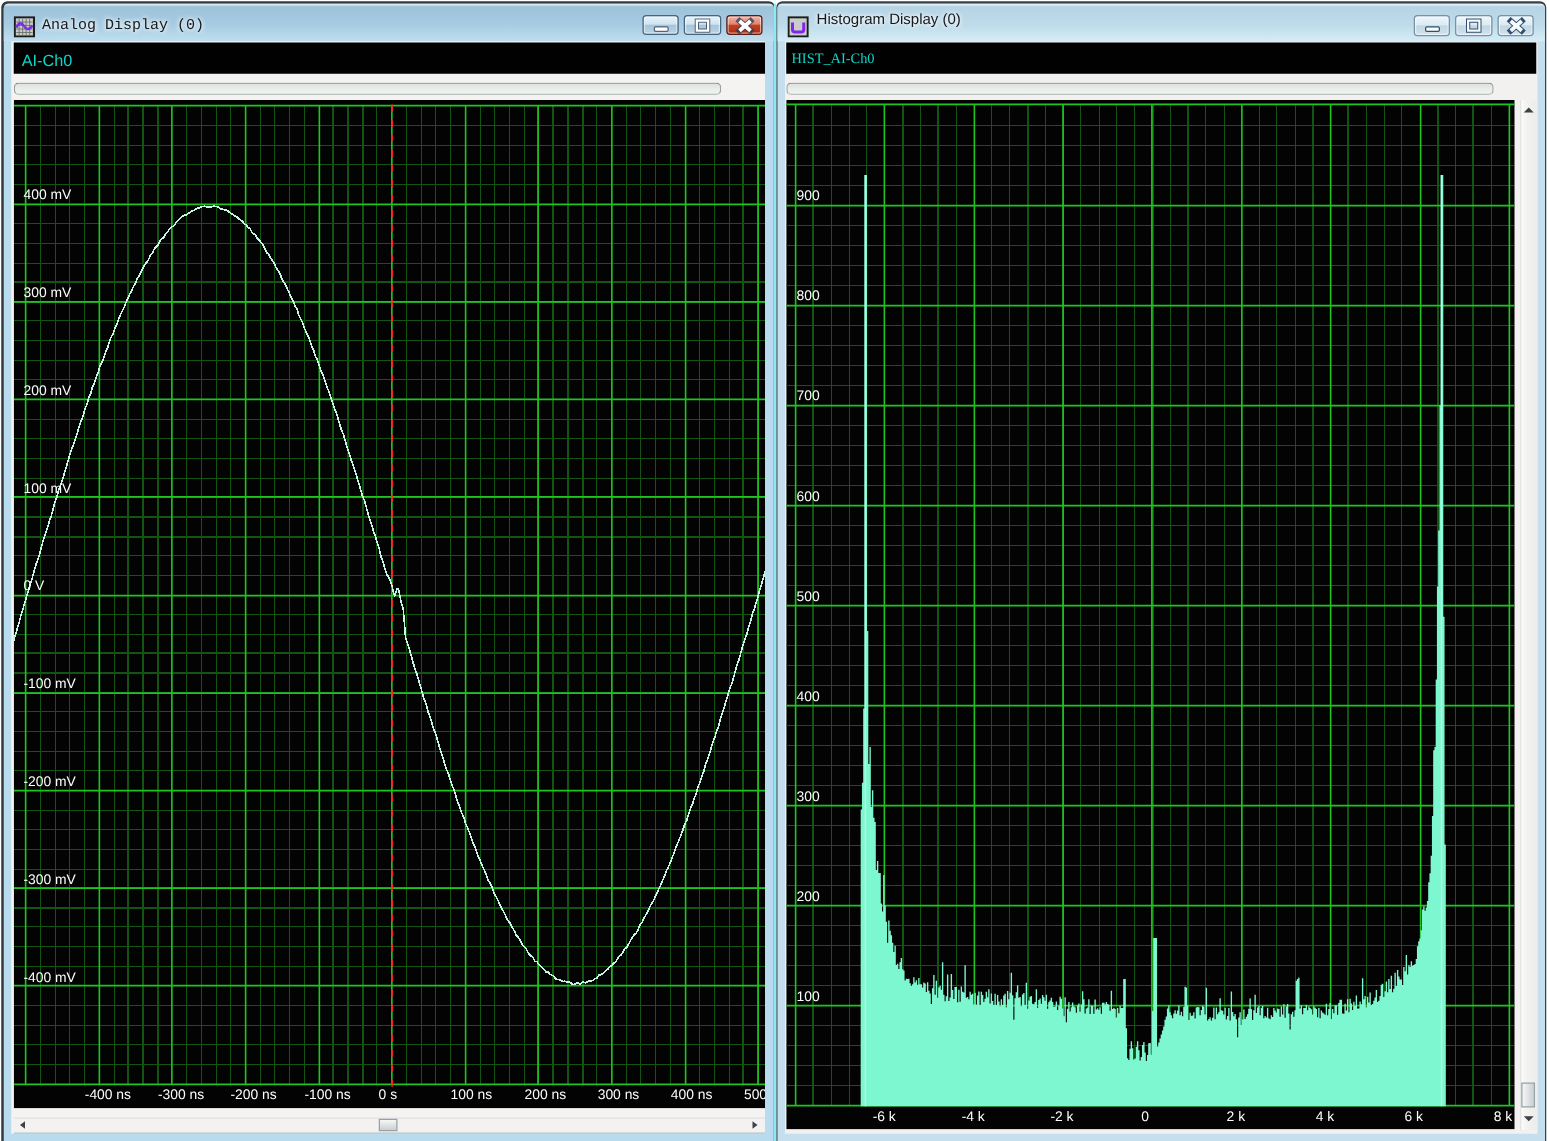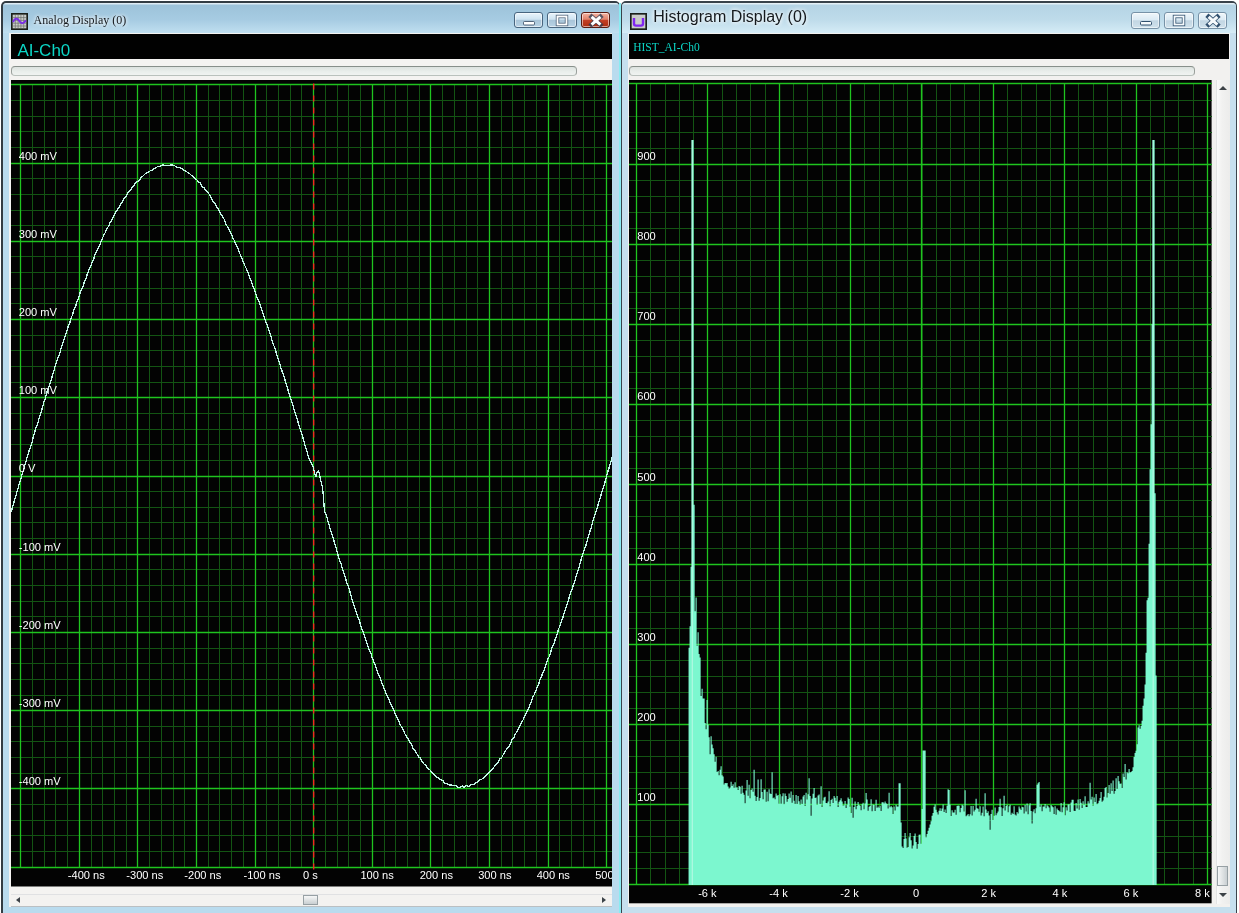--- a/index.html
+++ b/index.html
@@ -5,21 +5,21 @@
 </style></head>
 <body>
 <div style="position:absolute;left:620.5px;top:1.1px;width:616.9px;height:912px;background:#39434b;border-radius:5px 5px 0 0"></div>
 <div style="position:absolute;left:621.9px;top:2.9px;width:613.8px;height:910.1px;background:#c6dfee;border-radius:3.5px 3.5px 0 0"></div>
 <div style="position:absolute;left:621.9px;top:2.9px;width:613.8px;height:30px;background:linear-gradient(180deg,#f2f8fb 0%,#b5d4e5 8%,#bedbea 55%,#d5ecf6 100%);border-radius:3.5px 3.5px 0 0"></div>
 <div style="position:absolute;left:628.3px;top:32.6px;width:601.9px;height:874.2px;background:#f2f1ef"></div>
 <svg width="17" height="17" viewBox="0 0 17 17" style="position:absolute;left:630px;top:12.6px">
     <rect x="0.8" y="0.8" width="15.4" height="15.4" fill="#c9ccc9" stroke="#1a1f1a" stroke-width="1.7"></rect>
     <path d="M4 5 V10.5 Q4 12.6 6 12.6 L11 12.6 Q13 12.6 13 10.5 V5" fill="none" stroke="#8026f0" stroke-width="2.4"></path>
   </svg>
-<div style="position:absolute;left:653.3px;top:8px;font-family:'Liberation Sans';font-size:16px;color:#15191d;text-shadow:0 0 4px #fff,0 0 4px #fff">Histogram Display (0)</div>
+<div style="position:absolute;left:653.3px;top:8px;font-family:'Liberation Sans';font-size:12px;color:#15191d;text-shadow:0 0 4px #fff,0 0 4px #fff">Histogram Display (0)</div>
 <div style="position:absolute;left:1130.8px;top:12.2px;width:29.6px;height:16.4px;background:linear-gradient(180deg,#eff6fa 0%,#dcebf4 45%,#c2d6e3 52%,#d0e2ec 100%);border:1px solid #7792a7;border-radius:3px;box-sizing:border-box;box-shadow:inset 0 0 0 1px rgba(255,255,255,.55)">
     <svg width="28" height="15" viewBox="0 0 28 15" style="position:absolute;left:0;top:0">
       <rect x="8.5" y="8.5" width="11" height="3.5" rx="1" fill="#f6fafc" stroke="#31506e" stroke-width="1"></rect>
     </svg>
   </div>
 <div style="position:absolute;left:1164.3px;top:12.2px;width:29.6px;height:16.4px;background:linear-gradient(180deg,#eff6fa 0%,#dcebf4 45%,#c2d6e3 52%,#d0e2ec 100%);border:1px solid #7792a7;border-radius:3px;box-sizing:border-box;box-shadow:inset 0 0 0 1px rgba(255,255,255,.55)">
     <svg width="28" height="15" viewBox="0 0 28 15" style="position:absolute;left:0;top:0">
       <rect x="9.5" y="3.5" width="9" height="8" fill="none" stroke="#31506e" stroke-width="3.4"></rect>
       <rect x="9.5" y="3.5" width="9" height="8" fill="none" stroke="#f6fafc" stroke-width="1.8"></rect>
     </svg>
@@ -66,40 +66,40 @@
 <div style="position:absolute;left:1.3px;top:1.1px;width:619.2px;height:912px;background:#333c43;border-radius:5px 5px 0 0"></div>
 <div style="position:absolute;left:2.8px;top:2.9px;width:616.3px;height:910.1px;background:#b9dbee;border-radius:3.5px 3.5px 0 0"></div>
 <div style="position:absolute;left:2.8px;top:2.9px;width:616.3px;height:30px;background:linear-gradient(180deg,#f0f7fb 0%,#9dc3da 8%,#a6cbe2 55%,#c0dff0 100%);border-radius:3.5px 3.5px 0 0"></div>
 <div style="position:absolute;left:619px;top:3px;width:1.5px;height:910px;background:#8aecf2"></div>
 <div style="position:absolute;left:9.3px;top:32.6px;width:603.1px;height:874.2px;background:#f4f3f1"></div>
 <svg width="17" height="17" viewBox="0 0 17 17" style="position:absolute;left:10.6px;top:12.5px">
     <rect x="0.8" y="0.8" width="15.4" height="15.4" fill="#c9ccc9" stroke="#1a1f1a" stroke-width="1.7"></rect>
     <path d="M2 4.6H15M2 7.4H15M2 10.2H15M2 13H15M4.3 2V15M7.1 2V15M9.9 2V15M12.7 2V15" stroke="#6a706a" stroke-width="0.7"></path>
     <path d="M2 9.2 C3.6 5.2 6 4.6 8 7.6 C9.6 10.4 12 11.8 15 7.4" fill="none" stroke="#7a2ee8" stroke-width="2"></path>
   </svg>
-<div style="position:absolute;left:33.6px;top:13.4px;font-family:Liberation Serif, serif;font-size:12px;color:#15191d;text-shadow:0 0 4px #fff,0 0 4px #fff">Analog Display (0)</div>
+<div style="position:absolute;left:33.6px;top:13.4px;font-family:Liberation Mono, monospace;font-size:12px;color:#15191d;text-shadow:0 0 4px #fff,0 0 4px #fff">Analog Display (0)</div>
 <div style="position:absolute;left:513.6px;top:11.8px;width:29.6px;height:16.4px;background:linear-gradient(180deg,#e9f4fb 0%,#cfe4f2 45%,#a9c5d9 52%,#b9d3e5 100%);border:1px solid #48657f;border-radius:3px;box-sizing:border-box;box-shadow:inset 0 0 0 1px rgba(255,255,255,.55)">
     <svg width="28" height="15" viewBox="0 0 28 15" style="position:absolute;left:0;top:0">
       <rect x="8.5" y="8.5" width="11" height="3.5" rx="1" fill="#ffffff" stroke="rgba(40,60,85,0.75)" stroke-width="1"></rect>
     </svg>
   </div>
 <div style="position:absolute;left:547.1px;top:11.8px;width:29.6px;height:16.4px;background:linear-gradient(180deg,#e9f4fb 0%,#cfe4f2 45%,#a9c5d9 52%,#b9d3e5 100%);border:1px solid #48657f;border-radius:3px;box-sizing:border-box;box-shadow:inset 0 0 0 1px rgba(255,255,255,.55)">
     <svg width="28" height="15" viewBox="0 0 28 15" style="position:absolute;left:0;top:0">
       <rect x="9.5" y="3.5" width="9" height="8" fill="none" stroke="rgba(40,60,85,0.75)" stroke-width="3.4"></rect>
       <rect x="9.5" y="3.5" width="9" height="8" fill="none" stroke="#ffffff" stroke-width="1.8"></rect>
     </svg>
   </div>
 <div style="position:absolute;left:580.6px;top:11.8px;width:29.6px;height:16.4px;background:linear-gradient(180deg,#f5b3a2 0%,#e0836c 45%,#c23f26 52%,#ae2c0e 100%);border:1px solid #591a10;border-radius:3px;box-sizing:border-box;box-shadow:inset 0 0 0 1px rgba(255,255,255,.55)">
     <svg width="28" height="15" viewBox="0 0 28 15" style="position:absolute;left:0;top:0">
       <path d="M9.6 3.8 L18.4 11.6 M18.4 3.8 L9.6 11.6" fill="none" stroke="rgba(40,60,85,0.75)" stroke-width="4.6" stroke-linecap="square"></path>
       <path d="M9.6 3.8 L18.4 11.6 M18.4 3.8 L9.6 11.6" fill="none" stroke="#ffffff" stroke-width="3" stroke-linecap="butt"></path>
     </svg>
   </div>
 <div style="position:absolute;left:10.7px;top:34.2px;width:601.7px;height:24.4px;background:#010101"></div>
-<div style="position:absolute;left:17.4px;top:40.6px;font-family:'Liberation Sans';font-size:17px;color:#0cd6c6">AI-Ch0</div>
+<div style="position:absolute;left:17.4px;top:40.6px;font-family:'Liberation Sans';font-size:13px;color:#0cd6c6">AI-Ch0</div>
 <div style="position:absolute;left:10.5px;top:66.1px;width:566.6px;height:9.7px;box-sizing:border-box;border:1px solid #999f9b;border-top-color:#878f8a;border-bottom-color:#b9c1bc;border-radius:4px;background:linear-gradient(180deg,#dce2df 0%,#e9eeeb 55%,#f0f3f1 100%)"></div>
 <svg style="position:absolute;left:10.7px;top:80.3px" width="601.7" height="806.5" viewBox="0 0 601.7 806.5">
     <rect x="0" y="0" width="601.7" height="806.5" fill="#030303"></rect>
     <path d="M9.5 4.5V787.5M21.5 4.5V787.5M33.5 4.5V787.5M44.5 4.5V787.5M56.5 4.5V787.5M68.5 4.5V787.5M80.5 4.5V787.5M91.5 4.5V787.5M103.5 4.5V787.5M115.5 4.5V787.5M126.5 4.5V787.5M138.5 4.5V787.5M150.5 4.5V787.5M162.5 4.5V787.5M173.5 4.5V787.5M185.5 4.5V787.5M197.5 4.5V787.5M208.5 4.5V787.5M220.5 4.5V787.5M232.5 4.5V787.5M244.5 4.5V787.5M255.5 4.5V787.5M267.5 4.5V787.5M279.5 4.5V787.5M290.5 4.5V787.5M302.5 4.5V787.5M314.5 4.5V787.5M326.5 4.5V787.5M337.5 4.5V787.5M349.5 4.5V787.5M361.5 4.5V787.5M373.5 4.5V787.5M384.5 4.5V787.5M396.5 4.5V787.5M408.5 4.5V787.5M419.5 4.5V787.5M431.5 4.5V787.5M443.5 4.5V787.5M455.5 4.5V787.5M466.5 4.5V787.5M478.5 4.5V787.5M490.5 4.5V787.5M501.5 4.5V787.5M513.5 4.5V787.5M525.5 4.5V787.5M537.5 4.5V787.5M548.5 4.5V787.5M560.5 4.5V787.5M572.5 4.5V787.5M583.5 4.5V787.5M595.5 4.5V787.5M0 4.5H601.7M0 20.5H601.7M0 36.5H601.7M0 51.5H601.7M0 67.5H601.7M0 83.5H601.7M0 98.5H601.7M0 114.5H601.7M0 130.5H601.7M0 145.5H601.7M0 161.5H601.7M0 176.5H601.7M0 192.5H601.7M0 208.5H601.7M0 223.5H601.7M0 239.5H601.7M0 255.5H601.7M0 270.5H601.7M0 286.5H601.7M0 302.5H601.7M0 317.5H601.7M0 333.5H601.7M0 349.5H601.7M0 364.5H601.7M0 380.5H601.7M0 396.5H601.7M0 411.5H601.7M0 427.5H601.7M0 442.5H601.7M0 458.5H601.7M0 474.5H601.7M0 489.5H601.7M0 505.5H601.7M0 521.5H601.7M0 536.5H601.7M0 552.5H601.7M0 568.5H601.7M0 583.5H601.7M0 599.5H601.7M0 615.5H601.7M0 630.5H601.7M0 646.5H601.7M0 661.5H601.7M0 677.5H601.7M0 693.5H601.7M0 708.5H601.7M0 724.5H601.7M0 740.5H601.7M0 755.5H601.7M0 771.5H601.7M0 787.5H601.7" stroke="#135413" stroke-width="1" fill="none" shape-rendering="crispEdges"></path>
     <path d="M9.5 4.5V787.5M68.5 4.5V787.5M126.5 4.5V787.5M185.5 4.5V787.5M244.5 4.5V787.5M302.5 4.5V787.5M361.5 4.5V787.5M419.5 4.5V787.5M478.5 4.5V787.5M537.5 4.5V787.5M595.5 4.5V787.5M0 4.5H601.7M0 83.5H601.7M0 161.5H601.7M0 239.5H601.7M0 317.5H601.7M0 396.5H601.7M0 474.5H601.7M0 552.5H601.7M0 630.5H601.7M0 708.5H601.7M0 787.5H601.7" stroke="#1fc41f" stroke-width="1.3" fill="none"></path>
     <path d="M302.7 3.5V790.6" stroke="#ff2020" stroke-width="1.3" stroke-dasharray="6 6" fill="none"></path>
     <polyline points="0,432.25 1.5,427.38 3,422.05 4.5,417.25 6,411.33 7.5,406.61 9,401.76 10.5,396.49 12,391.59 13.5,386.62 15,381.67 16.5,375.85 18,371.04 19.5,367.11 21,362.29 22.5,356.19 24,351.07 25.5,346.32 27,342.47 28.5,336.81 30,332.81 31.5,327.09 33,321.57 34.5,317.81 36,311.88 37.5,308.04 39,303.76 40.5,298.57 42,293.94 43.5,288.56 45,283.26 46.5,278.88 48,275.32 49.5,270.61 51,265.68 52.5,260.51 54,256.49 55.5,252.6 57,246.98 58.5,243.94 60,238.19 61.5,234.98 63,229.53 64.5,226.73 66,221.64 67.5,217.91 69,212.96 70.5,209.99 72,206.56 73.5,201.44 75,198.46 76.5,193.46 78,189.48 79.5,186.82 81,182.47 82.5,179.61 84,174.94 85.5,171.55 87,168.41 88.5,165.36 90,161.56 91.5,158.09 93,154.86 94.5,152.15 96,148.55 97.5,146.34 99,142.52 100.5,140.47 102,137.3 103.5,134.07 105,131.36 106.5,129.69 108,127.36 109.5,123.98 111,122.23 112.5,119.07 114,117.45 115.5,115.85 117,112.66 118.5,111.09 120,109.86 121.5,106.88 123,105.93 124.5,102.98 126,101.64 127.5,100.9 129,99.53 130.5,97.11 132,95.95 133.5,94.53 135,93.08 136.5,92.18 138,92 139.5,90.57 141,90.14 142.5,88.86 144,88.3 145.5,87.44 147,86.29 148.5,86.26 150,85.6 151.5,85.07 153,84.97 154.5,85.82 156,85.8 157.5,85.8 159,85.15 160.5,84.84 162,85.23 163.5,85.42 165,86.95 166.5,87.25 168,87.68 169.5,87.86 171,88.51 172.5,89.73 174,90.86 175.5,91.52 177,92.94 178.5,93.47 180,95.06 181.5,95.93 183,97.18 184.5,99.06 186,99.92 187.5,102.18 189,102.83 190.5,105.78 192,107.17 193.5,108.14 195,110.92 196.5,112.28 198,114.06 199.5,116.29 201,119.05 202.5,122.24 204,123.43 205.5,126.41 207,128.76 208.5,130.9 210,134.46 211.5,136.54 213,138.9 214.5,143.14 216,145.93 217.5,147.71 219,151.47 220.5,154.37 222,158.13 223.5,160.8 225,164.77 226.5,167.04 228,171.94 229.5,174.99 231,178.11 232.5,182.43 234,185.96 235.5,188.95 237,192.34 238.5,197.1 240,200.61 241.5,205.29 243,208.04 244.5,213.22 246,217.31 247.5,220.35 249,224.59 250.5,229.41 252,233.1 253.5,237.74 255,242.15 256.5,246.28 258,250.24 259.5,254.96 261,260.35 262.5,264.85 264,268.22 265.5,273.81 267,278.75 268.5,282.94 270,288.22 271.5,292.3 273,296.83 274.5,301.48 276,306.57 277.5,311.51 279,316.91 280.5,320.33 282,325.5 283.5,331.36 285,335.91 286.5,340.19 288,345.56 289.5,349.66 291,354.77 292.5,359.55 294,365.91 295.5,369.69 297,375.09 298.5,380.02 299.3,380.7 300.8,383.7 302.3,387.7 303.3,391.7 304.1,395.2 304.8,396.7 305.6,394.2 306.4,391.5 307.3,390.7 308.1,392.7 308.8,396.2 309.6,400.2 310.5,403.7 311.6,407.2 313.5,430.67 315,434.58 316.5,439.44 318,444.67 319.5,450.28 321,454.85 322.5,459.29 324,464.54 325.5,469.38 327,475.02 328.5,479.84 330,483.47 331.5,489.65 333,493.18 334.5,498.42 336,503.18 337.5,507.2 339,511.99 340.5,517.7 342,522.2 343.5,526.94 345,531.78 346.5,536.14 348,539.6 349.5,544.63 351,549.01 352.5,552.62 354,557.83 355.5,562.35 357,566.03 358.5,570.53 360,573.8 361.5,578.85 363,582.01 364.5,585.95 366,590.33 367.5,594.3 369,597.89 370.5,602.29 372,605.89 373.5,609.18 375,613.41 376.5,616.15 378,619.64 379.5,624.1 381,626.35 382.5,629.38 384,633.87 385.5,636.8 387,639.32 388.5,643.23 390,646.03 391.5,648.6 393,651.62 394.5,655.15 396,657.21 397.5,659.16 399,662.35 400.5,664.67 402,668.26 403.5,669.78 405,672.06 406.5,674.94 408,677.14 409.5,678.09 411,681.16 412.5,683.57 414,684.87 415.5,686.17 417,689.04 418.5,689.23 420,691.55 421.5,692.58 423,694.63 424.5,695.73 426,697.84 427.5,697.67 429,699.47 430.5,700.22 432,700.89 433.5,703.03 435,703.52 436.5,703.74 438,704.71 439.5,705.14 441,704.97 442.5,705.84 444,705.67 445.5,706.04 447,707.49 448.5,707.46 450,706.65 451.5,706.1 453,707.42 454.5,705.81 456,705.8 457.5,706.43 459,705.49 460.5,704.71 462,704.66 463.5,704.18 465,702.8 466.5,702.52 468,700.11 469.5,699.85 471,699.02 472.5,698.11 474,696.21 475.5,695.13 477,693.12 478.5,692.38 480,690.54 481.5,689.59 483,687.07 484.5,684.7 486,683.84 487.5,681.31 489,678.73 490.5,678.04 492,675.08 493.5,672.27 495,670.01 496.5,667.71 498,666.39 499.5,663.67 501,659.75 502.5,658.21 504,654.84 505.5,652.22 507,649.87 508.5,646.17 510,643.17 511.5,641.19 513,637.81 514.5,634.7 516,631.29 517.5,628.35 519,624.62 520.5,621.17 522,616.91 523.5,614.06 525,610.85 526.5,606.57 528,603.1 529.5,598.41 531,595.08 532.5,591.31 534,587.73 535.5,583.4 537,578.89 538.5,576.1 540,571.13 541.5,566.34 543,563.36 544.5,558.3 546,555.01 547.5,549.11 549,545.98 550.5,541.43 552,537.04 553.5,531.4 555,527.67 556.5,523.11 558,518.17 559.5,513.2 561,509.44 562.5,504.33 564,500.68 565.5,494.67 567,490.17 568.5,485.84 570,480.14 571.5,475.33 573,470.38 574.5,466.8 576,461.8 577.5,455.76 579,451.11 580.5,446.82 582,440.85 583.5,435.89 585,431.13 586.5,427.15 588,421.26 589.5,417.11 591,411.12 592.5,406.91 594,401.97 595.5,396.9 597,391.1 598.5,386.59 600,381.22 601.5,376.34" stroke="#c3f6e7" stroke-width="1.3" fill="none" stroke-linejoin="round" shape-rendering="crispEdges"></polyline>
     <g fill="#ffffff" font-family="Liberation Sans" font-size="11.1">
       <text x="7.8" y="79.52">400 mV</text>
       <text x="7.8" y="157.74">300 mV</text>

